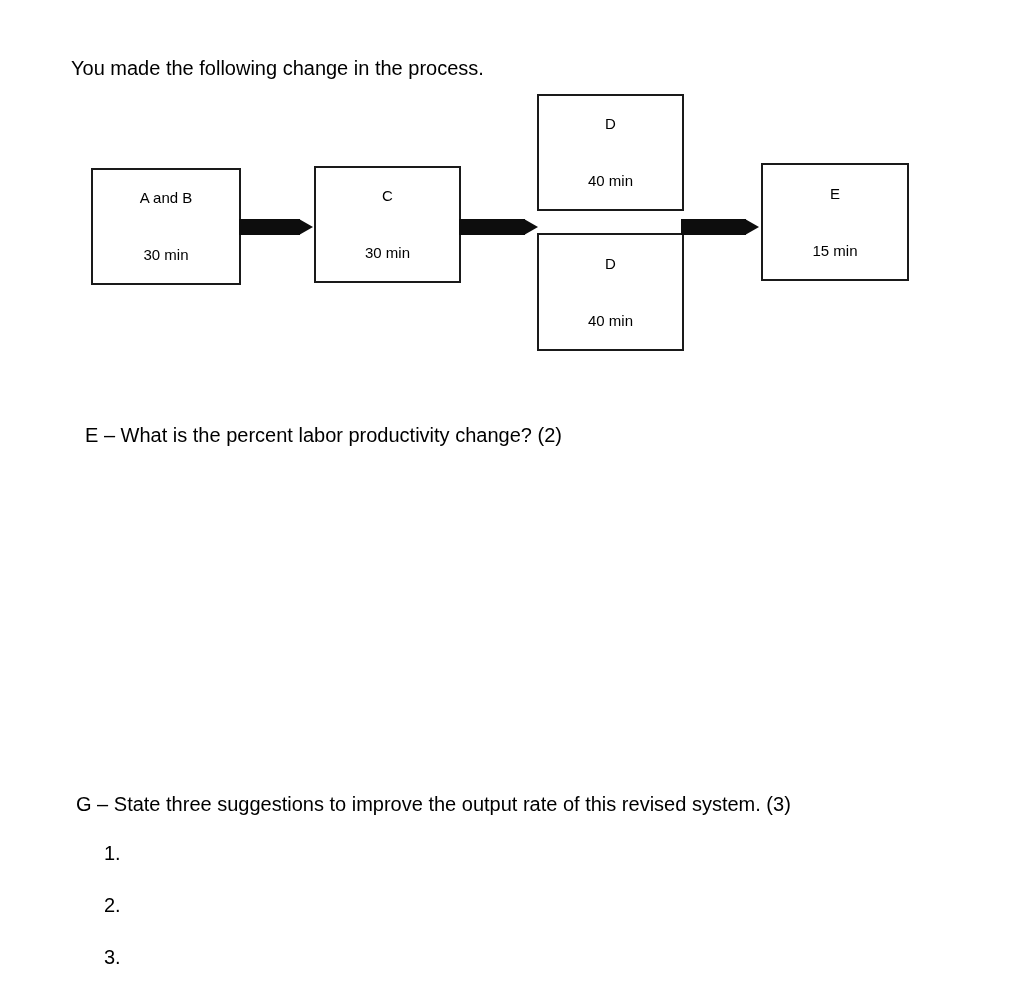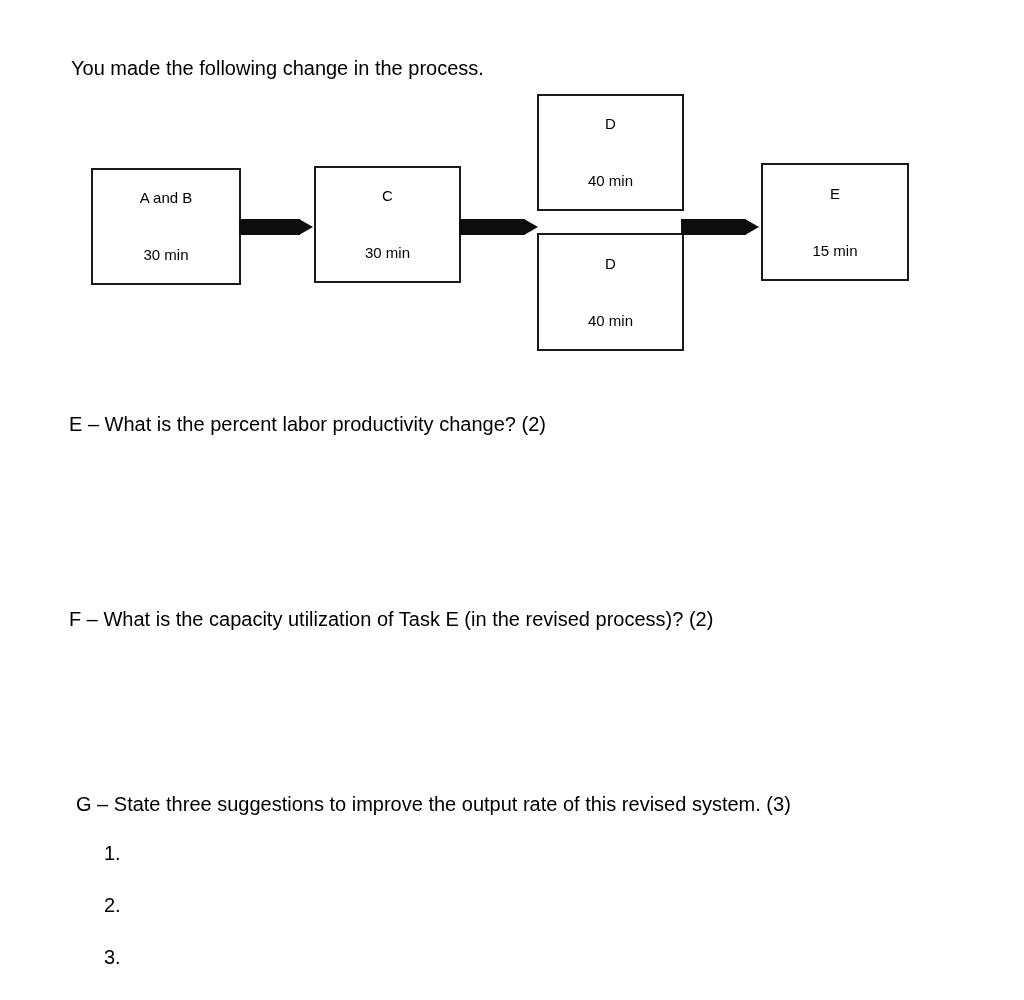--- a/index.html
+++ b/index.html
@@ -62,21 +62,21 @@
   .arrow-1 { left: 223px; top: 203px; width: 61px; }
   .arrow-2 { left: 443px; top: 203px; width: 66px; }
   .arrow-3 { left: 665px; top: 203px; width: 65px; }
   .question {
     position: absolute;
     left: 45px;
     font-size: 20px;
     line-height: 24px;
     white-space: nowrap;
   }
-  .question-e { top: 388px; }
+  .question-e { top: 399px; margin-left: 16px; }
   .question-f { top: 583px; }
   .question-g { top: 768px; margin-left: 7px; }
   .list-item {
     position: absolute;
     left: 80px;
     font-size: 20px;
     line-height: 24px;
   }
   .list-1 { top: 817px; }
   .list-2 { top: 869px; }
@@ -115,21 +115,20 @@
 
   <div class="arrow arrow-3"></div>
 
   <div class="task-box box-e">
     <span class="box-label">E</span>
     <span class="box-time">15 min</span>
   </div>
 
   <div class="question question-e">E – What is the percent labor productivity change? (2)</div>
 
-  <div class="question question-f">F – What is the capacity utilization of Task E (in the revised process)? (2)</div>
 
   <div class="question question-g">G – State three suggestions to improve the output rate of this revised system. (3)</div>
 
   <div class="list-item list-1">1.</div>
 
   <div class="list-item list-2">2.</div>
 
   <div class="list-item list-3">3.</div>
 
 </div>

